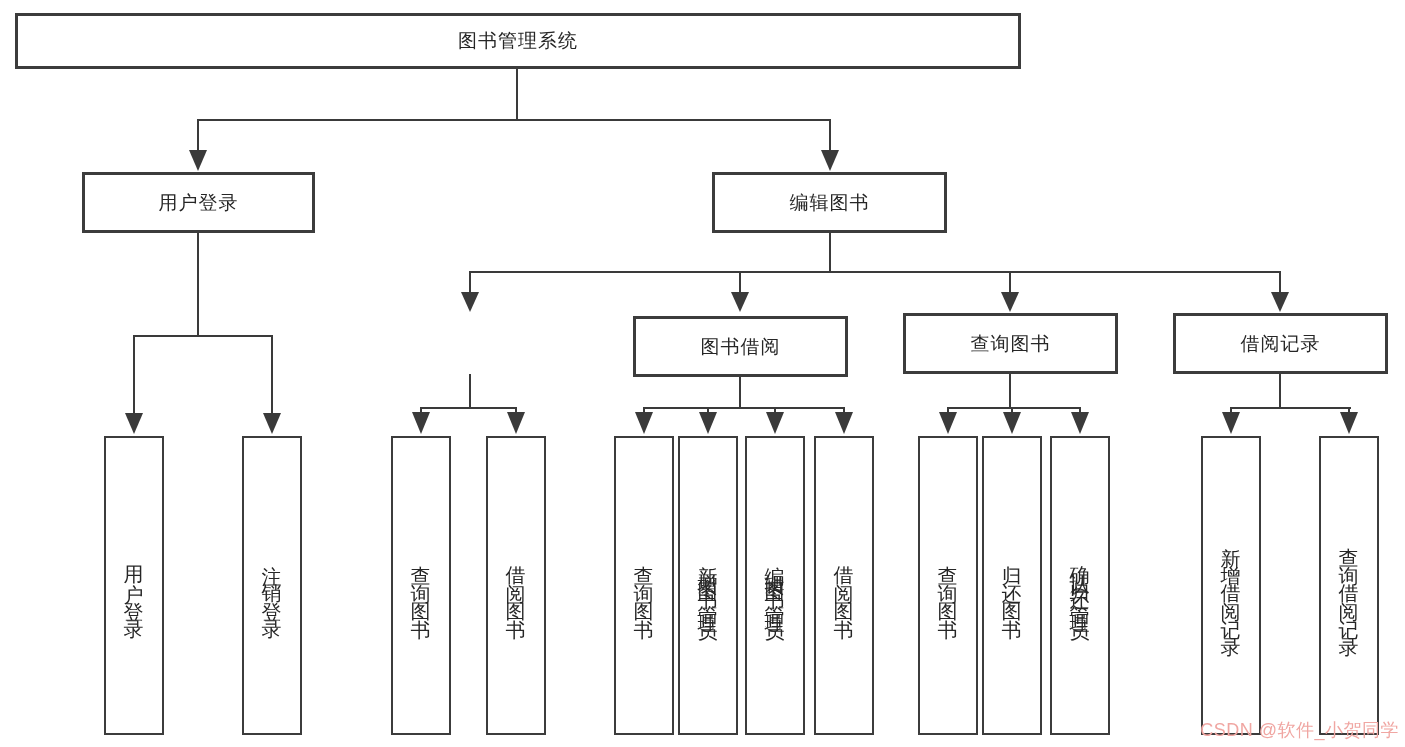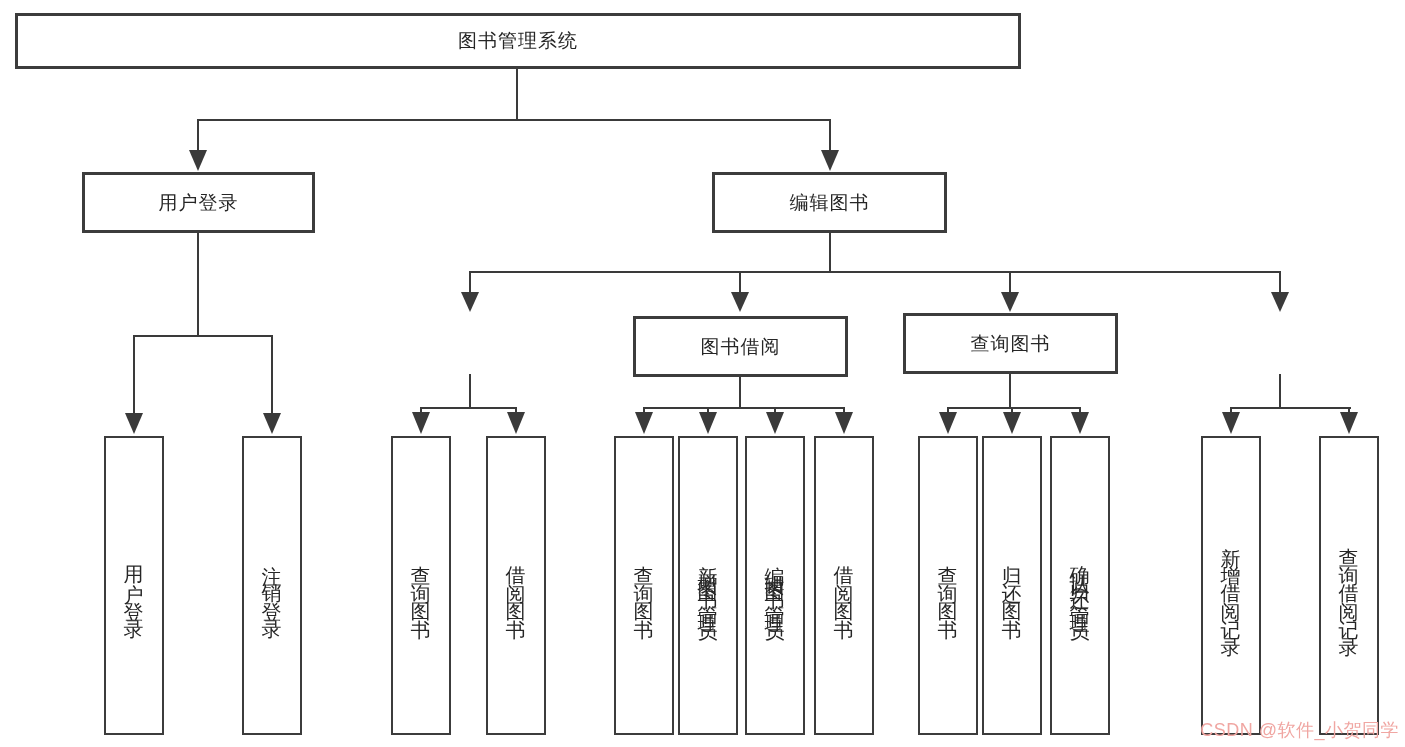--- a/index.html
+++ b/index.html
@@ -109,20 +109,21 @@
     </g>
   </svg>
 
   <div class="box h" style="left:15px;top:13px;width:1006px;height:56px">图书管理系统</div>
 
   <div class="box h" style="left:82px;top:172px;width:233px;height:61px">用户登录</div>
   <div class="box h" style="left:712px;top:172px;width:235px;height:61px">编辑图书</div>
 
   <div class="box h" style="left:633px;top:316px;width:215px;height:61px">图书借阅</div>
   <div class="box h" style="left:903px;top:313px;width:215px;height:61px">查询图书</div>
+  <div class="box h" style="left:1173px;top:313px;width:215px;height:61px">借阅记录</div>
 
   <div class="box v" style="left:104px;top:436px;width:60px;height:299px">用户登录</div>
   <div class="box v" style="left:242px;top:436px;width:60px;height:299px">注销登录</div>
 
   <div class="box v" style="left:391px;top:436px;width:60px;height:299px">查询图书</div>
   <div class="box v" style="left:486px;top:436px;width:60px;height:299px">借阅图书</div>
 
   <div class="box v" style="left:614px;top:436px;width:60px;height:299px">查询图书</div>
   <div class="box v compact" style="left:678px;top:436px;width:60px;height:299px">新增图书（管理员）</div>
   <div class="box v compact" style="left:745px;top:436px;width:60px;height:299px">编辑图书（管理员）</div>

